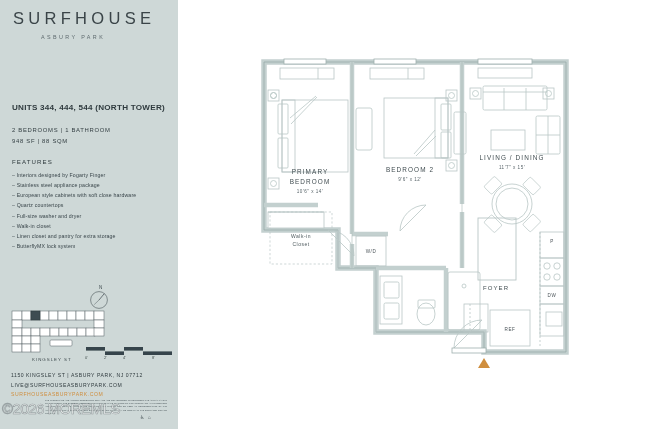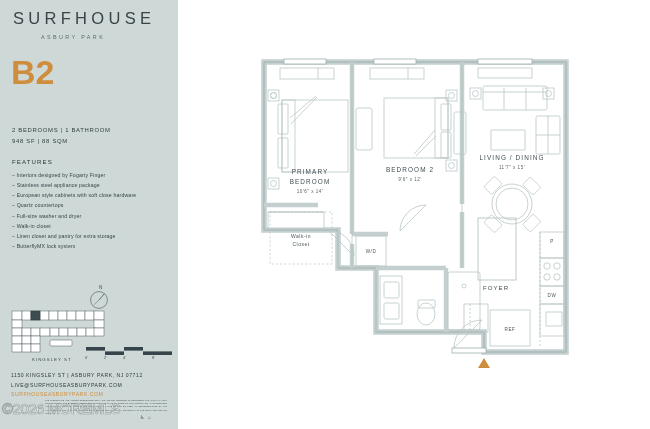--- a/index.html
+++ b/index.html
@@ -74,22 +74,22 @@
 
 <div id="page">
 
   <div id="panel">
 
     <div class="brand">
       <div class="brand-name">SURFHOUSE</div>
       <div class="brand-sub">ASBURY PARK</div>
     </div>
 
-    <div class="plancode">B2</div>
-
+
+    <div class="units">UNITS 344, 444, 544 (NORTH TOWER)</div>
 
     <div class="beds">
       <div>2 BEDROOMS  |  1 BATHROOM</div>
       <div>948 SF  |  88 SQM</div>
     </div>
 
     <div class="feat-title">FEATURES</div>
     <div class="feat-list" id="feature-list">
         <div>Interiors designed by Fogarty Finger</div>
         <div>Stainless steel appliance package</div>

